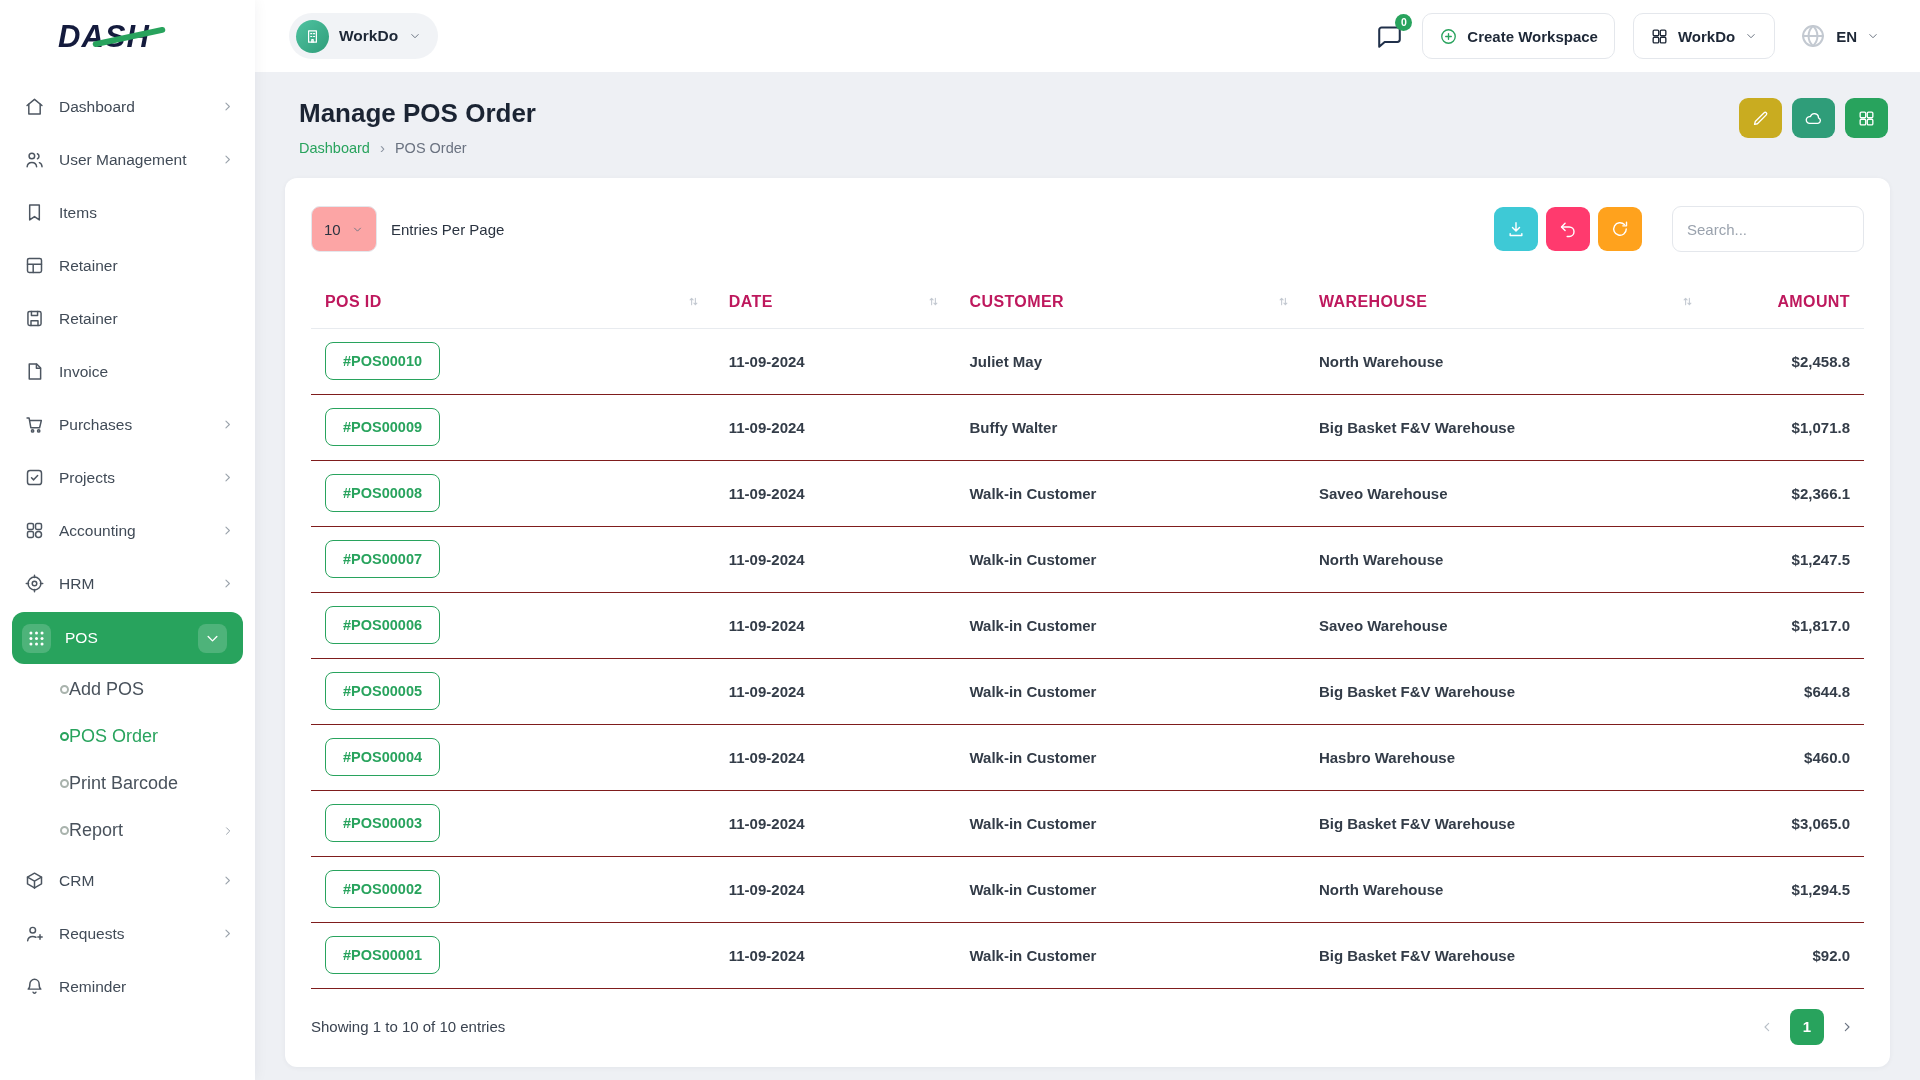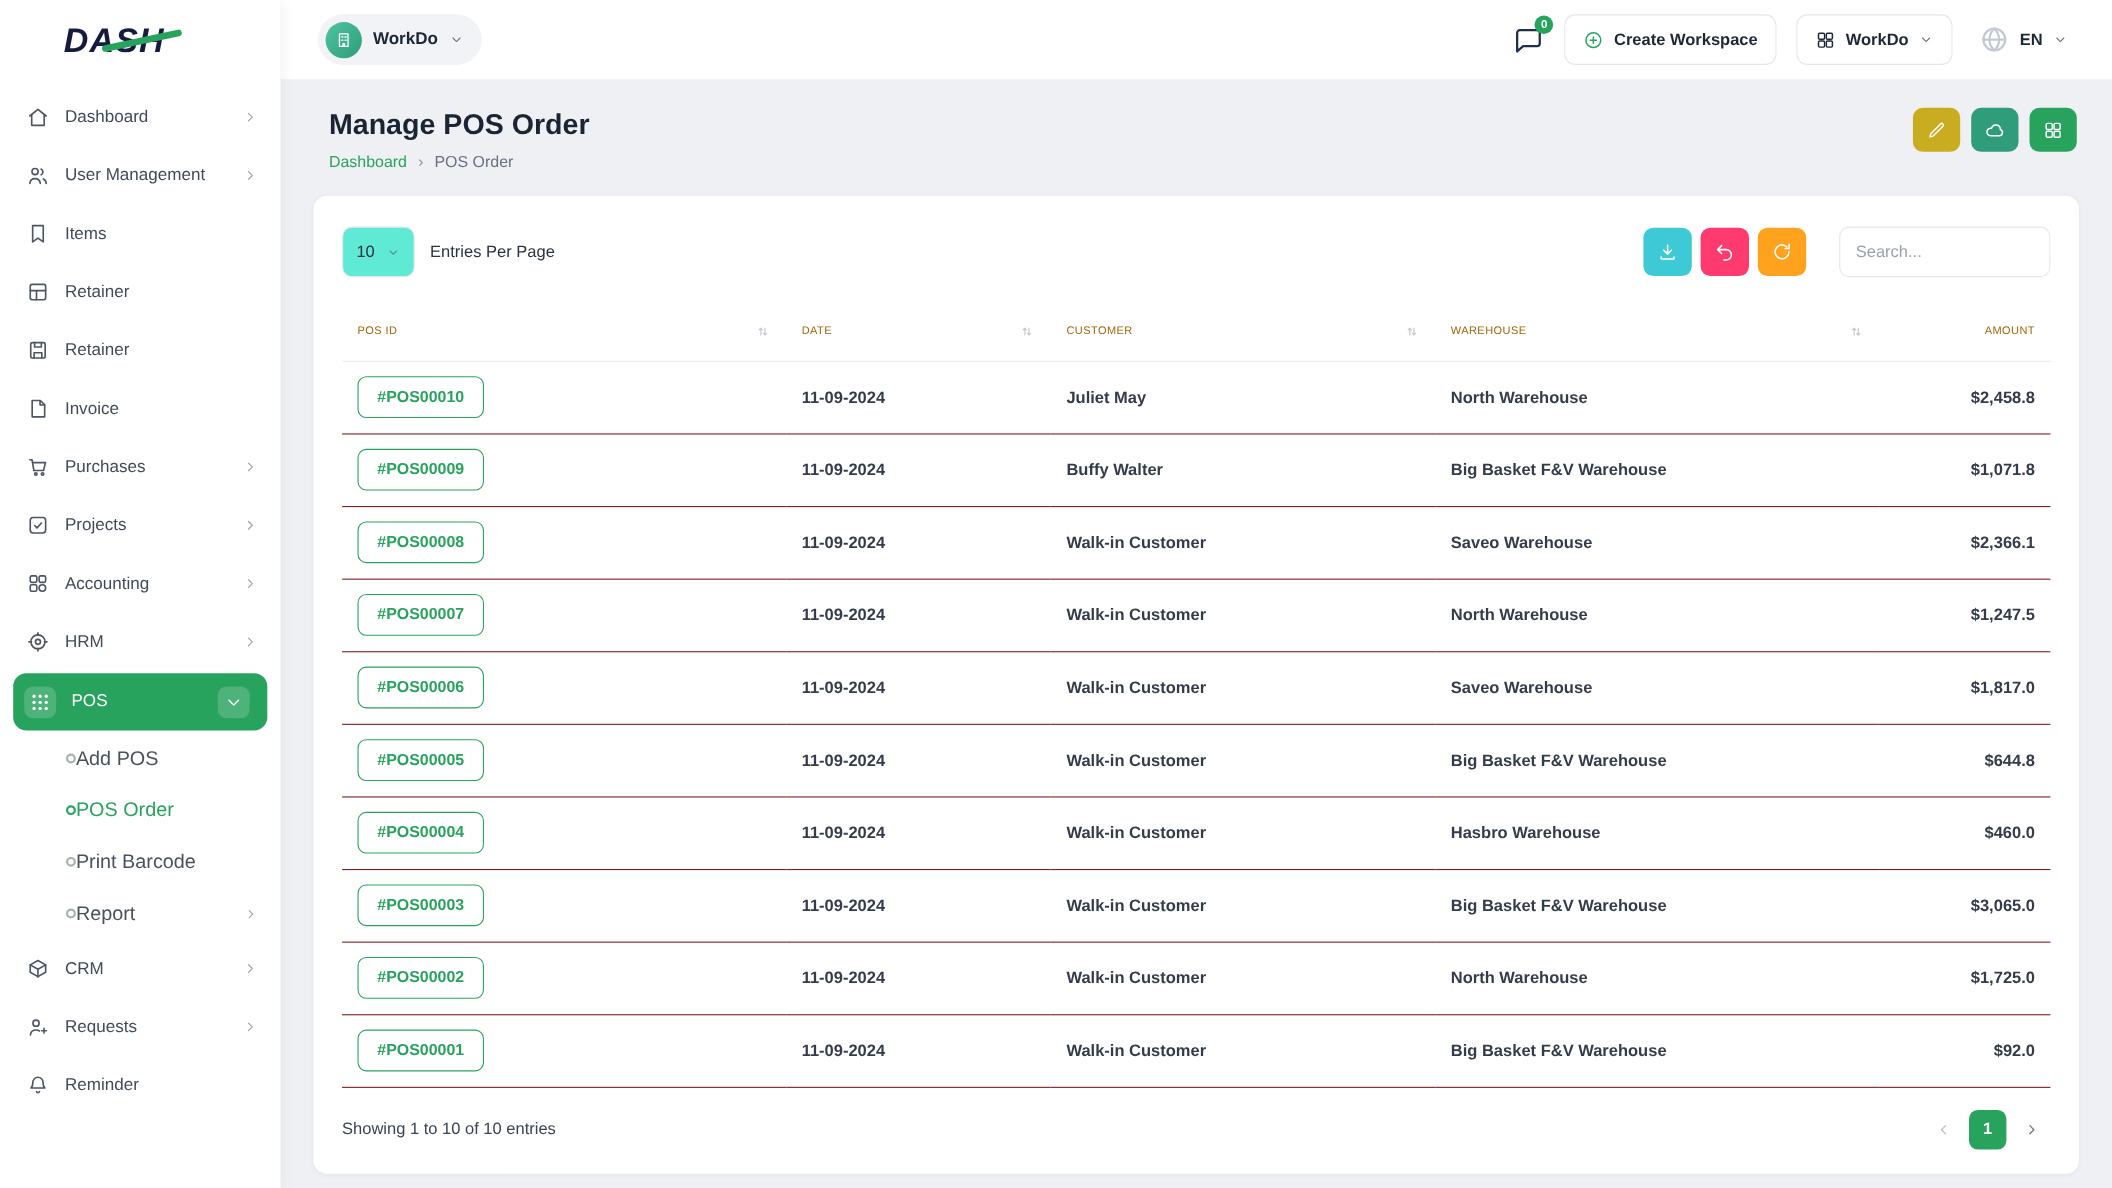--- a/index.html
+++ b/index.html
@@ -83,38 +83,38 @@
        display:flex; align-items:center; justify-content:center; }
   .qa .icon{ width:19px; height:19px; }
   .qa-yellow{ background:var(--yellow); }
   .qa-cloud{ background:var(--cloud-green); }
   .qa-green{ background:var(--primary); }
 
   .card{ background:#fff; border-radius:12px; padding:28px 26px 22px;
          box-shadow:0 1px 5px rgba(25,33,50,.05); }
   .toolbar{ display:flex; align-items:center; }
   .select{ display:flex; align-items:center; justify-content:space-between; width:66px; height:46px;
-           padding:0 12px; border:1px solid #e4e7ec; border-radius:9px; background:#5eead4;
+           padding:0 12px; border:1px solid #e4e7ec; border-radius:9px; background:#fca5a5;
            font-size:15px; color:#2a3340; cursor:pointer; font-family:inherit; }
   .select .chev{ width:13px; height:13px; color:#6b7482; }
   .entries-label{ margin-left:14px; font-size:15px; color:#2a3340; }
   .toolbar-right{ margin-left:auto; display:flex; align-items:center; gap:8px; }
   .tb{ width:44px; height:44px; border:none; border-radius:9px; color:#fff; cursor:pointer;
        display:flex; align-items:center; justify-content:center; }
   .tb .icon{ width:20px; height:20px; }
   .tb-teal{ background:var(--teal); }
   .tb-pink{ background:var(--pink); }
   .tb-orange{ background:var(--orange); }
   .search{ width:192px; height:46px; margin-left:22px; border:1px solid #e4e7ec; border-radius:9px;
            padding:0 14px; font-size:15px; color:#2a3340; font-family:inherit; outline:none; background:#fff; }
   .search::placeholder{ color:#9aa2ad; }
 
   table{ width:100%; border-collapse:collapse; margin-top:24px; table-layout:fixed; }
-  thead th{ height:52px; text-align:left; font-size:10px; letter-spacing:.4px; color:#a16207;
-            font-weight:400; border-bottom:1px solid #e8ebef; padding:0 14px; }
+  thead th{ height:52px; text-align:left; font-size:16px; letter-spacing:.4px; color:#be185d;
+            font-weight:700; border-bottom:1px solid #e8ebef; padding:0 14px; }
   .th-inner{ display:flex; align-items:center; justify-content:space-between; gap:6px; }
   .sort{ width:15px; height:15px; color:#c3c9d1; flex-shrink:0; }
   th.amount .th-inner{ justify-content:flex-end; }
   tbody td{ height:66px; border-bottom:1px solid #7f1d1d; font-size:15px; color:#333c48;
             padding:0 14px; white-space:nowrap; overflow:hidden;font-weight:bold; }
   td.amount, th.amount{ text-align:right; }
   .badge-pos{ display:inline-flex; align-items:center; height:38px; padding:0 17px;
               border:1px solid var(--primary); color:var(--primary); border-radius:8px;
               font-size:14.5px; background:#fff; cursor:pointer; }
   .card-footer{ display:flex; align-items:center; justify-content:space-between;
@@ -616,21 +616,21 @@
                 <td>11-09-2024</td>
                 <td>Walk-in Customer</td>
                 <td>Big Basket F&amp;V Warehouse</td>
                 <td class="amount">$3,065.0</td>
               </tr>
               <tr>
                 <td><span class="badge-pos">#POS00002</span></td>
                 <td>11-09-2024</td>
                 <td>Walk-in Customer</td>
                 <td>North Warehouse</td>
-                <td class="amount">$1,725.0</td>
+                <td class="amount">$1,294.5</td>
               </tr>
               <tr>
                 <td><span class="badge-pos">#POS00001</span></td>
                 <td>11-09-2024</td>
                 <td>Walk-in Customer</td>
                 <td>Big Basket F&amp;V Warehouse</td>
                 <td class="amount">$92.0</td>
               </tr>
             </tbody>
         </table>

